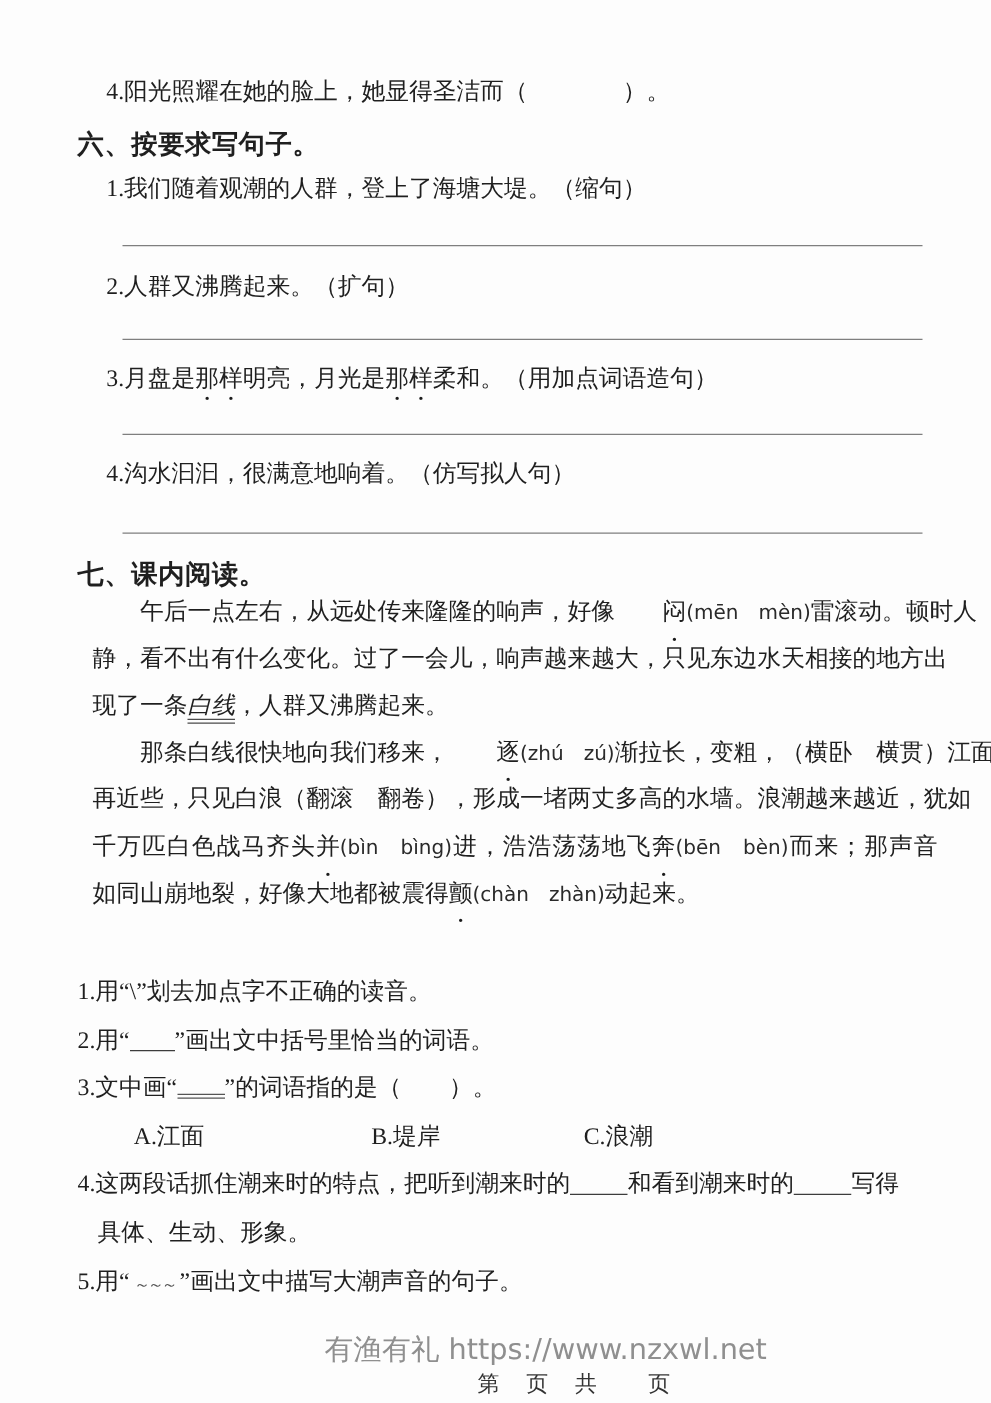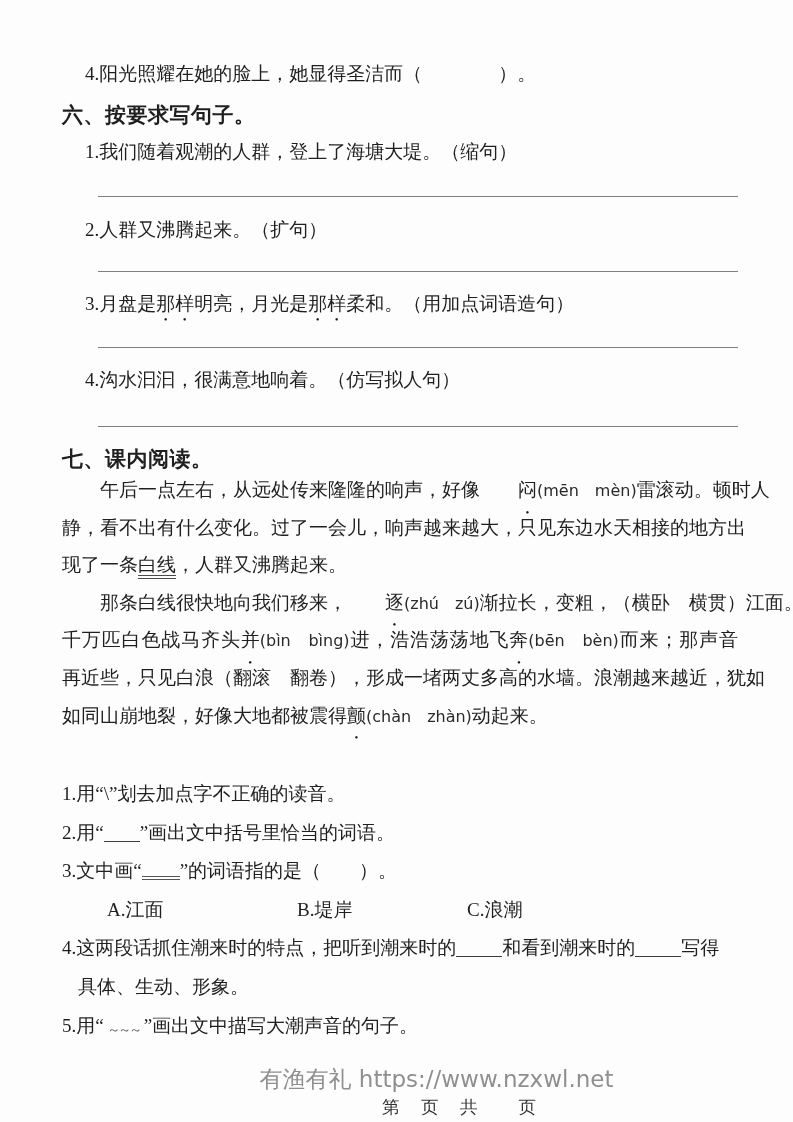--- a/index.html
+++ b/index.html
@@ -22,21 +22,21 @@
   .passage-line.last{text-align-last:left;}
   .passage-line.indent{text-indent:38px;}
   .pinyin{font-family:"DejaVu Sans","Liberation Sans",sans-serif;font-size:16px;color:#2a2a2a;}
   
   .dc{position:relative;display:inline-block;}
   .dc::after{
     content:"\2022";position:absolute;left:50%;transform:translateX(-50%);
     bottom:-9px;font-size:11px;line-height:1;color:#1a1a1a;
   }
   
-  .u-double{border-bottom:4px double #4a4a4a;padding-bottom:0;}
+  .u-double{border-bottom:4px double #4a4a4a;padding-bottom:0;font-style:italic;}
   
   .blank{display:inline-block;height:.95em;vertical-align:-3px;}
   .blank-line{border-bottom:1.5px solid #3c3c3c;}
   .blank-double{border-bottom:4px double #555;}
   .blank-wavy{
     border-bottom:none;height:auto;vertical-align:-4px;overflow:hidden;
     color:#555;font-size:13px;letter-spacing:-2px;line-height:1;text-align:center;
     font-family:"DejaVu Sans",sans-serif;white-space:nowrap;
   }
   .qline{height:38.6px;line-height:38.6px;white-space:nowrap;}
@@ -71,27 +71,27 @@
 
   <div class="abs item" style="left:23px;top:152px;"><span>3.月盘是</span><span class="dc">那</span><span class="dc">样</span><span>明亮，月光是</span><span class="dc">那</span><span class="dc">样</span><span>柔和。（用加点词语造句）</span></div>
   <div class="answer-line" style="top:207px;"></div>
 
   <div class="abs item" style="left:23px;top:228px;"><span>4.沟水汩汩，很满意地响着。（仿写拟人句）</span></div>
   <div class="answer-line" style="top:286px;"></div>
 </div>
 
 <div class="abs heading" style="left:62px;top:445px;">七、课内阅读。</div>
 
-<div class="abs" style="left:62px;top:471px;width:676px;">
+<div class="abs" style="left:74px;top:471px;width:676px;">
   <div class="passage-line indent"><span>午后一点左右，从远处传来隆隆的响声，好像</span><span class="dc">闷</span><span class="pinyin">(mēn　mèn)</span><span>雷滚动。顿时人</span></div>
   <div class="passage-line"><span>静，看不出有什么变化。过了一会儿，响声越来越大，只见东边水天相接的地方出</span></div>
   <div class="passage-line last"><span>现了一条</span><span class="u-double">白线</span><span>，人群又沸腾起来。</span></div>
   <div class="passage-line indent"><span>那条白线很快地向我们移来，</span><span class="dc">逐</span><span class="pinyin">(zhú　zú)</span><span>渐拉长，变粗，（横卧　横贯）江面。</span></div>
+  <div class="passage-line"><span>再近些，只见白浪（翻滚　翻卷），形成一堵两丈多高的水墙。浪潮越来越近，犹如</span></div>
   <div class="passage-line"><span>千万匹白色战马齐头</span><span class="dc">并</span><span class="pinyin">(bìn　bìng)</span><span>进，浩浩荡荡地飞</span><span class="dc">奔</span><span class="pinyin">(bēn　bèn)</span><span>而来；那声音</span></div>
-  <div class="passage-line"><span>再近些，只见白浪（翻滚　翻卷），形成一堵两丈多高的水墙。浪潮越来越近，犹如</span></div>
   <div class="passage-line last"><span>如同山崩地裂，好像大地都被震得</span><span class="dc">颤</span><span class="pinyin">(chàn　zhàn)</span><span>动起来。</span></div>
 </div>
 
 <div class="abs" style="left:62px;top:775px;width:676px;">
   <div class="qline"><span>1.用“\”划去加点字不正确的读音。</span></div>
   <div class="qline"><span>2.用“</span><span class="blank blank-line" style="width: 36px;"></span><span>”画出文中括号里恰当的词语。</span></div>
   <div class="qline"><span>3.文中画“</span><span class="blank blank-double" style="width: 38px;"></span><span>”的词语指的是（　　）。</span></div>
   <div class="qline options-row">
     <span class="opt" style="left:45px;">A.江面</span>
     <span class="opt" style="left:235px;">B.堤岸</span>

